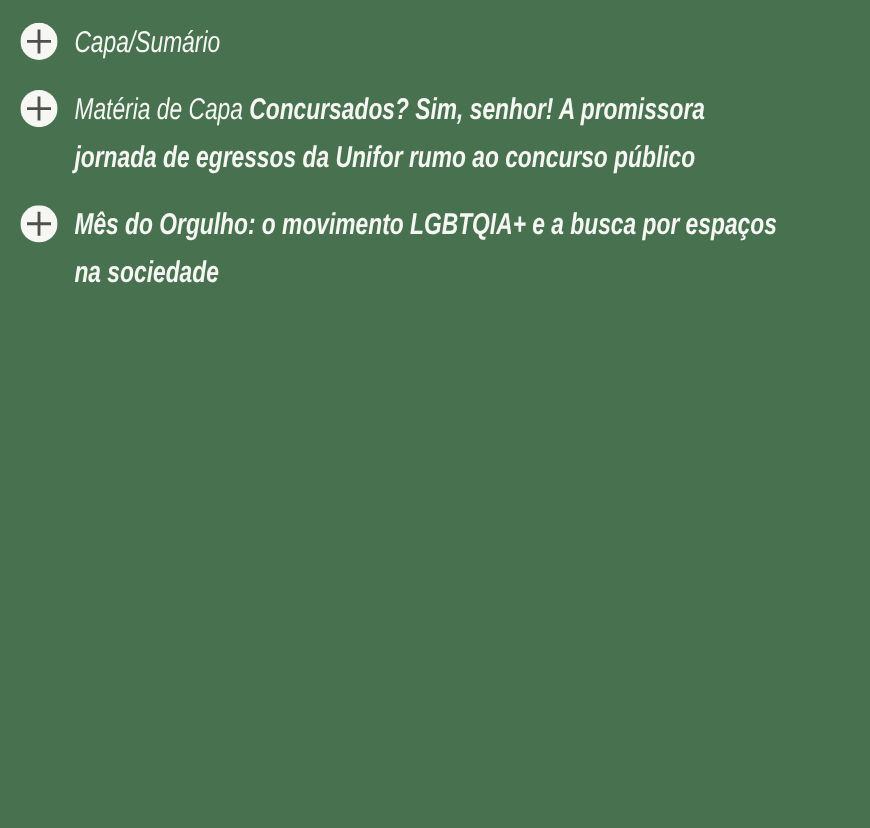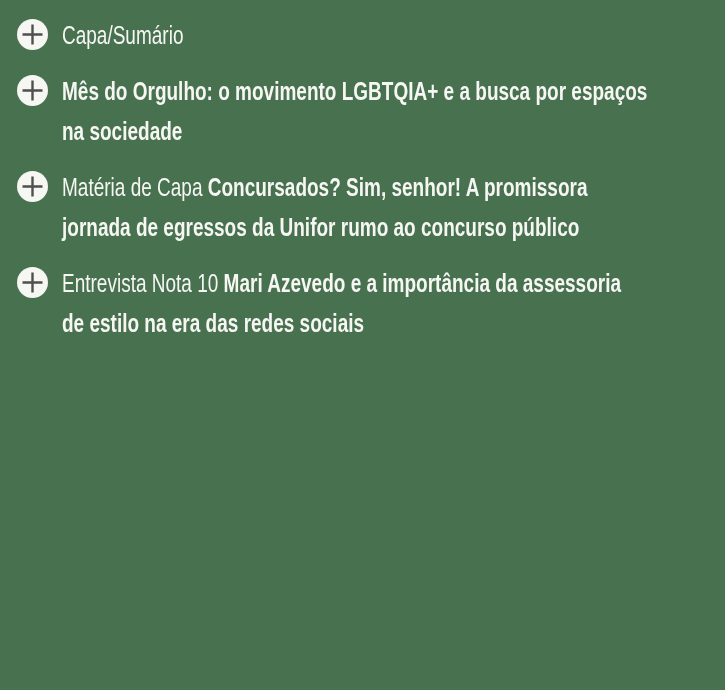--- a/index.html
+++ b/index.html
@@ -8,20 +8,21 @@
   }
   body {
     width: 725px;
     height: 690px;
     overflow: hidden;
     background: #487150;
     font-family: "Liberation Sans", sans-serif;
   }
   .toc {
     padding: 15px 0 0 17px;
+    font-style: italic;
   }
   .toc-item {
     display: flex;
     align-items: flex-start;
     margin-bottom: 16px;
     cursor: pointer;
   }
   .plus-icon {
     width: 31px;
     height: 31px;
@@ -59,37 +60,27 @@
       <div class="item-text">
         <div class="text-line"><span class="seg-regular">Capa/Sumário</span></div>
       </div>
     </div>
     <div class="toc-item">
       <span class="plus-icon"><svg viewBox="0 0 31 31" width="31" height="31">
           <circle cx="15.5" cy="15.5" r="15.5" fill="#f6f6f2"></circle>
           <path d="M15.5 5.5 V25.5 M5.5 15.5 H25.5" stroke="#4f4f4f" stroke-width="2.4"></path>
         </svg></span>
       <div class="item-text">
-        <div class="text-line"><span class="seg-bold">Mês do Orgulho: o movimento LGBTQIA+ e a busca por espaços</span></div>
-        <div class="text-line"><span class="seg-bold">na sociedade</span></div>
-      </div>
-    </div>
-    <div class="toc-item">
-      <span class="plus-icon"><svg viewBox="0 0 31 31" width="31" height="31">
-          <circle cx="15.5" cy="15.5" r="15.5" fill="#f6f6f2"></circle>
-          <path d="M15.5 5.5 V25.5 M5.5 15.5 H25.5" stroke="#4f4f4f" stroke-width="2.4"></path>
-        </svg></span>
-      <div class="item-text">
         <div class="text-line"><span class="seg-regular">Matéria de Capa </span><span class="seg-bold">Concursados? Sim, senhor! A promissora</span></div>
         <div class="text-line"><span class="seg-bold">jornada de egressos da Unifor rumo ao concurso público</span></div>
       </div>
     </div>
     <div class="toc-item">
       <span class="plus-icon"><svg viewBox="0 0 31 31" width="31" height="31">
           <circle cx="15.5" cy="15.5" r="15.5" fill="#f6f6f2"></circle>
           <path d="M15.5 5.5 V25.5 M5.5 15.5 H25.5" stroke="#4f4f4f" stroke-width="2.4"></path>
         </svg></span>
       <div class="item-text">
-        <div class="text-line"><span class="seg-regular">Entrevista Nota 10 </span><span class="seg-bold">Mari Azevedo e a importância da assessoria</span></div>
-        <div class="text-line"><span class="seg-bold">de estilo na era das redes sociais</span></div>
+        <div class="text-line"><span class="seg-bold">Mês do Orgulho: o movimento LGBTQIA+ e a busca por espaços</span></div>
+        <div class="text-line"><span class="seg-bold">na sociedade</span></div>
       </div>
     </div>
   </div>
 
 </body></html>

